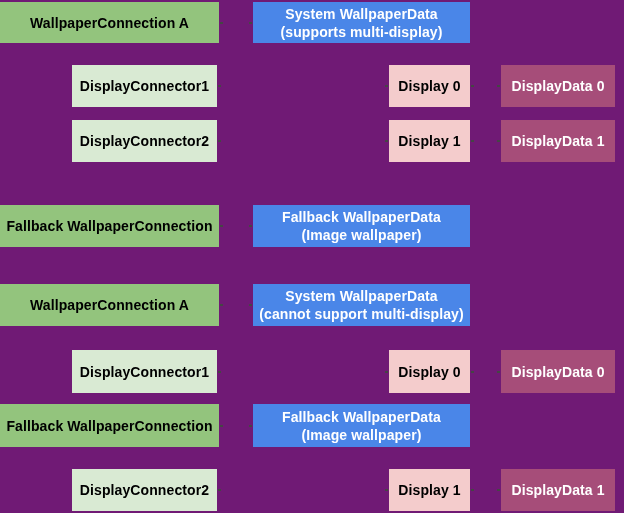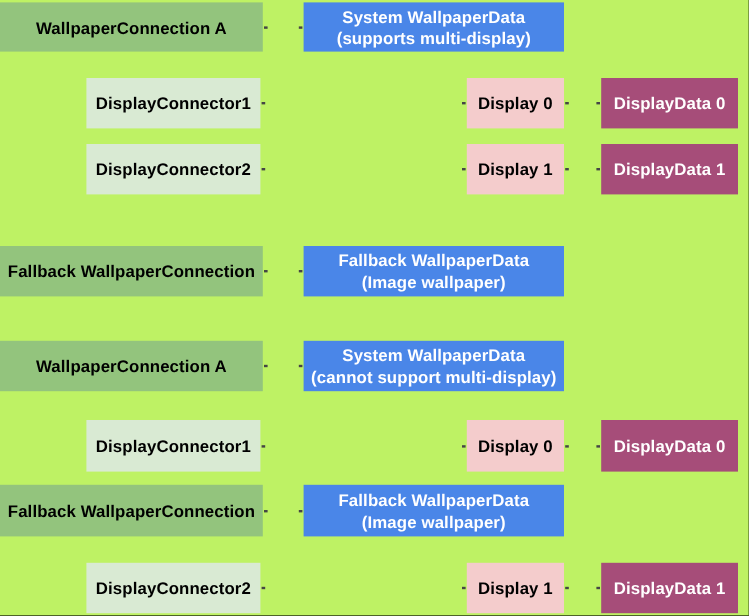--- a/index.html
+++ b/index.html
@@ -33,21 +33,21 @@
   .tick {
     position: absolute;
     width: 3px;
     height: 2px;
     background: #454545;
   }
 </style>
 </head>
 <body>
 
-<div class="canvas" id="diagram" style="background: #bef264;">
+<div class="canvas" id="diagram" style="background: #701a75;">
     <div class="node" style="left: 0px; top: 2px; width: 219px; height: 41px; background: rgb(147, 196, 125); color: rgb(0, 0, 0);">
       <span class="label">WallpaperConnection A</span>
     </div>
     <div class="node" style="left: 253px; top: 2px; width: 217px; height: 41px; background: rgb(74, 134, 232); color: rgb(255, 255, 255);">
       <span class="label">System WallpaperData
 (supports multi-display)</span>
     </div>
     <div class="node" style="left: 72px; top: 65px; width: 145px; height: 42px; background: rgb(217, 234, 211); color: rgb(0, 0, 0);">
       <span class="label">DisplayConnector1</span>
     </div>

